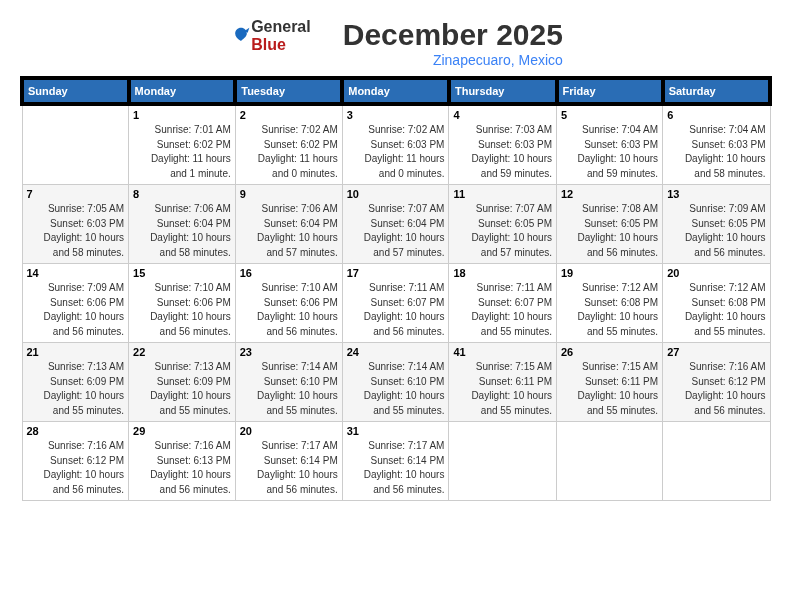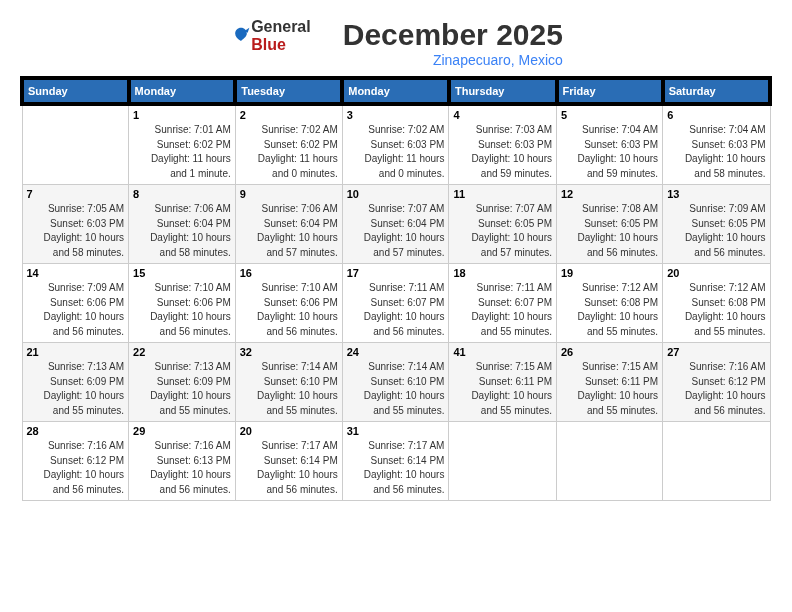--- a/index.html
+++ b/index.html
@@ -213,21 +213,21 @@
         <tr>
           <td>
             <span class="day-number">21</span>
             <div class="day-info">Sunrise: 7:13 AM<br>Sunset: 6:09 PM<br>Daylight: 10 hours<br>and 55 minutes.</div>
           </td>
           <td>
             <span class="day-number">22</span>
             <div class="day-info">Sunrise: 7:13 AM<br>Sunset: 6:09 PM<br>Daylight: 10 hours<br>and 55 minutes.</div>
           </td>
           <td>
-            <span class="day-number">32</span>
+            <span class="day-number">23</span>
             <div class="day-info">Sunrise: 7:14 AM<br>Sunset: 6:10 PM<br>Daylight: 10 hours<br>and 55 minutes.</div>
           </td>
           <td>
             <span class="day-number">24</span>
             <div class="day-info">Sunrise: 7:14 AM<br>Sunset: 6:10 PM<br>Daylight: 10 hours<br>and 55 minutes.</div>
           </td>
           <td>
             <span class="day-number">41</span>
             <div class="day-info">Sunrise: 7:15 AM<br>Sunset: 6:11 PM<br>Daylight: 10 hours<br>and 55 minutes.</div>
           </td>

